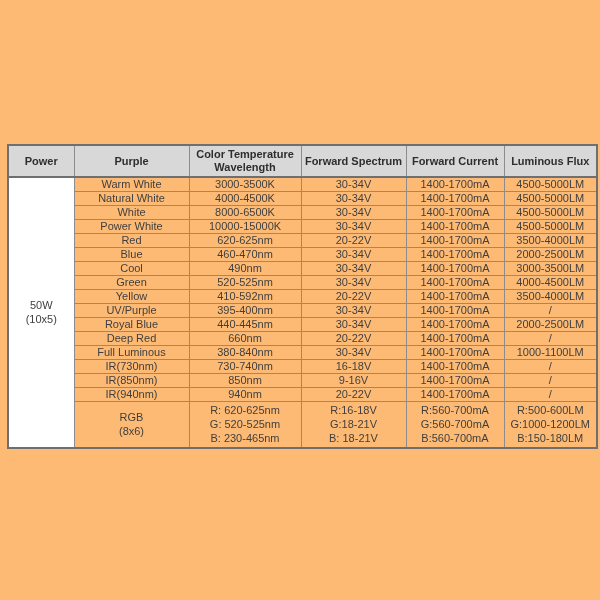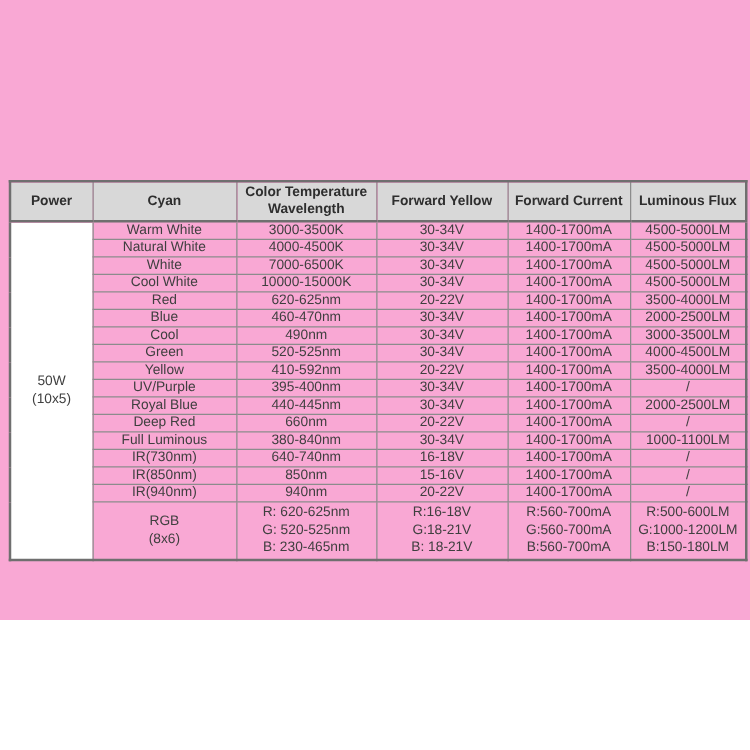--- a/index.html
+++ b/index.html
@@ -4,22 +4,22 @@
 <style>
   html, body {
     margin: 0;
     padding: 0;
     background: #ffffff;
     font-family: "Liberation Sans", sans-serif;
   }
   .canvas {
     position: relative;
     width: 600px;
-    height: 496px;
-    background: #f9a8d4;
+    height: 600px;
+    background: #fdba74;
     overflow: hidden;
   }
   table.spec {
     position: absolute;
     left: 7px;
     top: 144px;
     width: 589px;
     border-collapse: collapse;
     table-layout: fixed;
     border: 2px solid #6f6f6f;
@@ -61,23 +61,23 @@
       <col style="width:66px">
       <col style="width:115px">
       <col style="width:112px">
       <col style="width:105px">
       <col style="width:98px">
       <col style="width:93px">
     </colgroup>
     <thead>
       <tr>
         <th>Power</th>
-        <th>Cyan</th>
+        <th>Purple</th>
         <th>Color Temperature Wavelength</th>
-        <th>Forward Yellow</th>
+        <th>Forward Spectrum</th>
         <th>Forward Current</th>
         <th>Luminous Flux</th>
       </tr>
     </thead>
     <tbody>
       <tr class="data-row">
         <td class="power-cell" rowspan="17">
           <div>50W</div>
           <div>(10x5)</div>
         </td>
@@ -89,27 +89,27 @@
       </tr>
       <tr class="data-row">
         <td>Natural White</td>
         <td>4000-4500K</td>
         <td>30-34V</td>
         <td>1400-1700mA</td>
         <td>4500-5000LM</td>
       </tr>
       <tr class="data-row">
         <td>White</td>
-        <td>7000-6500K</td>
-        <td>30-34V</td>
-        <td>1400-1700mA</td>
-        <td>4500-5000LM</td>
-      </tr>
-      <tr class="data-row">
-        <td>Cool White</td>
+        <td>8000-6500K</td>
+        <td>30-34V</td>
+        <td>1400-1700mA</td>
+        <td>4500-5000LM</td>
+      </tr>
+      <tr class="data-row">
+        <td>Power White</td>
         <td>10000-15000K</td>
         <td>30-34V</td>
         <td>1400-1700mA</td>
         <td>4500-5000LM</td>
       </tr>
       <tr class="data-row">
         <td>Red</td>
         <td>620-625nm</td>
         <td>20-22V</td>
         <td>1400-1700mA</td>
@@ -166,29 +166,29 @@
       </tr>
       <tr class="data-row">
         <td>Full Luminous</td>
         <td>380-840nm</td>
         <td>30-34V</td>
         <td>1400-1700mA</td>
         <td>1000-1100LM</td>
       </tr>
       <tr class="data-row">
         <td>IR(730nm)</td>
-        <td>640-740nm</td>
+        <td>730-740nm</td>
         <td>16-18V</td>
         <td>1400-1700mA</td>
         <td>/</td>
       </tr>
       <tr class="data-row">
         <td>IR(850nm)</td>
         <td>850nm</td>
-        <td>15-16V</td>
+        <td>9-16V</td>
         <td>1400-1700mA</td>
         <td>/</td>
       </tr>
       <tr class="data-row">
         <td>IR(940nm)</td>
         <td>940nm</td>
         <td>20-22V</td>
         <td>1400-1700mA</td>
         <td>/</td>
       </tr>

